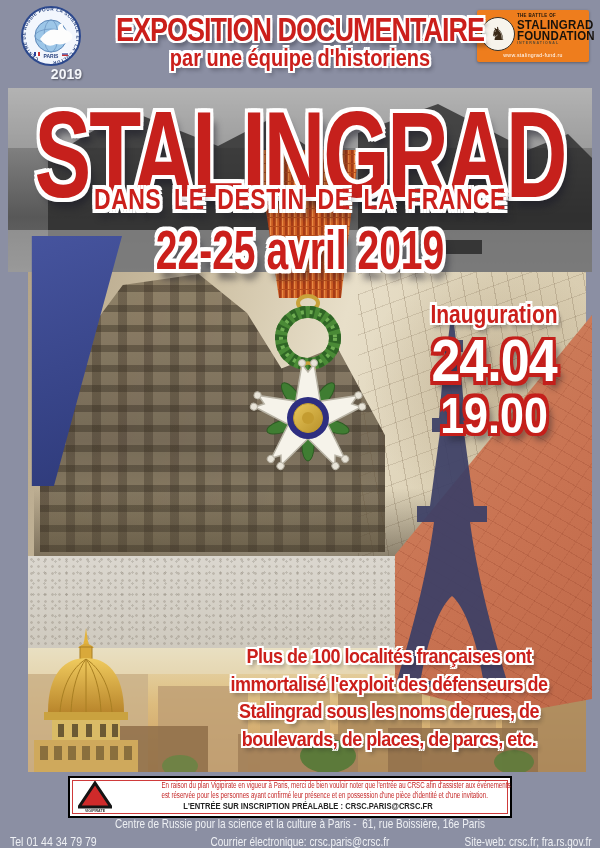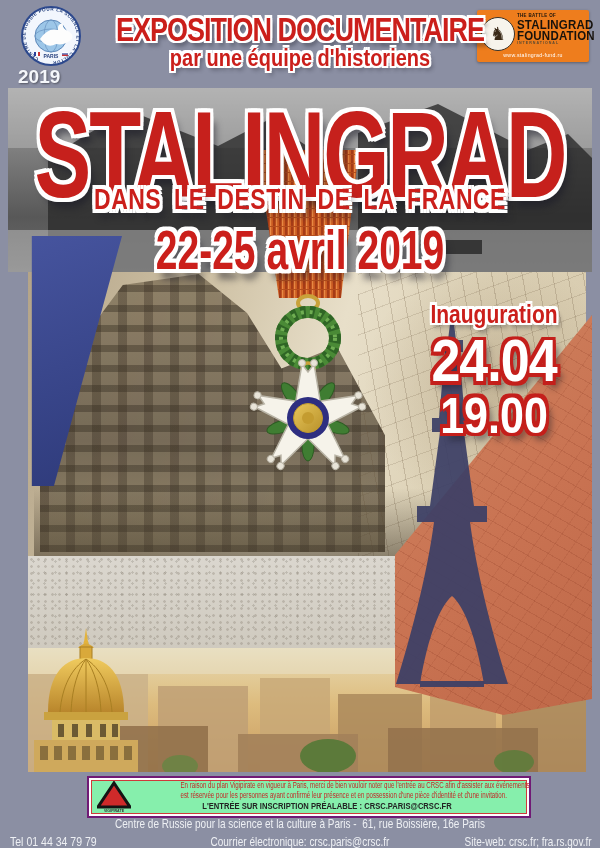--- a/index.html
+++ b/index.html
@@ -51,21 +51,21 @@
        -2px 0 0 #fff,2px 0 0 #fff,0 -2px 0 #fff,0 2px 0 #fff,3px 4px 4px rgba(20,20,30,.45);}
   .ow3{text-shadow:-3px -3px 0 #fff,3px -3px 0 #fff,-3px 3px 0 #fff,3px 3px 0 #fff,
        -3px 0 0 #fff,3px 0 0 #fff,0 -3px 0 #fff,0 3px 0 #fff,5px 7px 6px rgba(25,25,38,.55);}
   .whitered{color:#fff;font-weight:bold;
     text-shadow:-3px -3px 0 #c41f1b,3px -3px 0 #c41f1b,-3px 3px 0 #c41f1b,3px 3px 0 #c41f1b,
     -3px 0 0 #c41f1b,3px 0 0 #c41f1b,0 -3px 0 #c41f1b,0 3px 0 #c41f1b,5px 6px 6px rgba(25,25,38,.5);}
 
   .ctr{left:0;width:600px;text-align:center;white-space:nowrap;}
   #hdr-title1{top:12px;font-size:27px;transform:scaleY(1.2);transform-origin:top center;letter-spacing:-1px;z-index:6;}
   #hdr-title2{top:45px;font-size:20px;transform:scaleY(1.15);transform-origin:top center;z-index:6;}
-  #crsc-year{left:18px;top:66px;width:64px;text-align:left;font-size:19px;font-weight:bold;color:#f4f6fa;
+  #crsc-year{left:18px;top:66px;width:64px;text-align:right;font-size:14px;font-weight:bold;color:#f4f6fa;
     text-shadow:1px 1px 2px rgba(0,0,0,.4);z-index:6;}
   #title-stalingrad{top:84px;font-size:85px;letter-spacing:-2px;transform:scaleY(1.45);
     transform-origin:top center;z-index:6;color:#c6201c;}
   #subtitle{top:182px;font-size:23px;letter-spacing:.5px;word-spacing:6px;transform:scaleY(1.3);
     transform-origin:top center;z-index:6;}
   #dates{top:220px;font-size:39px;transform:scaleY(1.4);transform-origin:top center;z-index:6;}
   #inaug-label{left:398px;top:300px;width:192px;text-align:center;font-size:21px;transform:scaleY(1.2);
     transform-origin:top center;z-index:6;white-space:nowrap;}
   #inaug-date{left:398px;top:326px;width:192px;text-align:center;font-size:52px;letter-spacing:-1px;
     transform:scaleY(1.15);transform-origin:top center;z-index:6;}
@@ -73,22 +73,22 @@
     transform:scaleY(1.15);transform-origin:top center;z-index:6;}
 
   #para1{left:28px;top:550px;width:400px;z-index:6;}
   #para1 .pline{text-align:center;white-space:pre;font-size:20px;line-height:28px;
     transform:scaleY(1.08);transform-origin:top center;}
   #para2{left:188px;top:642px;width:402px;z-index:6;}
   #para2 .pline{text-align:center;white-space:pre;font-size:18px;letter-spacing:-.5px;line-height:27.5px;
     transform:scaleY(1.1);transform-origin:top center;}
 
   
-  #notice-box{left:87px;top:776px;width:440px;height:38px;background:#86efac;z-index:7;
-    border:2px solid #701a75;box-shadow:inset 0 0 0 2px #fff,inset 0 0 0 3px #cf3a3a;}
+  #notice-box{left:68px;top:776px;width:440px;height:38px;background:#ffffff;z-index:7;
+    border:2px solid #000000;box-shadow:inset 0 0 0 2px #fff,inset 0 0 0 3px #cf3a3a;}
   #vigi-svg{left:8px;top:3px;width:34px;height:32px;}
   #notice-lines{left:40px;top:3px;width:396px;text-align:center;}
   .notice-red{font-size:8.3px;line-height:9.6px;color:#c42727;white-space:nowrap;
     transform:scaleX(.74);transform-origin:center;}
   .notice-black{font-size:9.5px;line-height:12px;color:#222;font-weight:bold;white-space:nowrap;
     transform:scaleX(.8);transform-origin:center;}
   #footer-address{left:0;top:816px;width:600px;text-align:center;font-size:13.5px;color:#eef0f4;
     white-space:pre;transform:scaleX(.74);transform-origin:center;z-index:6;}
   #footer-tel{left:10px;top:834px;font-size:13.5px;color:#eef0f4;white-space:nowrap;
     transform:scaleX(.78);transform-origin:left;z-index:6;}
@@ -304,20 +304,26 @@
   <div class="abs ctr red ow2" id="hdr-title1" style="font-weight:bold">EXPOSITION DOCUMENTAIRE</div>
   <div class="abs ctr red ow2" id="hdr-title2" style="font-weight:bold">par une équipe d'historiens</div>
   <div class="abs ctr ow3" id="title-stalingrad" style="font-weight:bold">STALINGRAD</div>
   <div class="abs ctr red ow3" id="subtitle">DANS LE DESTIN DE LA FRANCE</div>
   <div class="abs ctr red ow3" id="dates">22-25 avril 2019</div>
 
   <div class="abs red ow2" id="inaug-label">Inauguration</div>
   <div class="abs whitered" id="inaug-date">24.04</div>
   <div class="abs whitered" id="inaug-time">19.00</div>
 
+  <div class="abs" id="para2">
+    <div class="pline red ow2">Plus de 100 localités françaises ont</div>
+    <div class="pline red ow2">immortalisé l'exploit des défenseurs de</div>
+    <div class="pline red ow2">Stalingrad sous les noms de rues, de</div>
+    <div class="pline red ow2">boulevards, de places, de parcs, etc.</div>
+  </div>
 
   <div class="abs" id="notice-box">
     <svg class="abs" id="vigi-svg" viewBox="0 0 34 32">
       <polygon points="17,2 33,26 1,26" fill="#cf2a2a" stroke="#141414" stroke-width="3"></polygon>
       <text x="17" y="31" text-anchor="middle" font-size="3.6" fill="#333" font-weight="bold">VIGIPIRATE</text>
     </svg>
     <div class="abs" id="notice-lines">
       <div class="notice-red">En raison du plan Vigipirate en vigueur à Paris, merci de bien vouloir noter que l'entrée au CRSC afin d'assister aux événements</div>
       <div class="notice-red">est réservée pour les personnes ayant confirmé leur présence et en possession d'une pièce d'identité et d'une invitation.</div>
       <div class="notice-black">L'ENTRÉE SUR INSCRIPTION PRÉALABLE : CRSC.PARIS@CRSC.FR</div>

